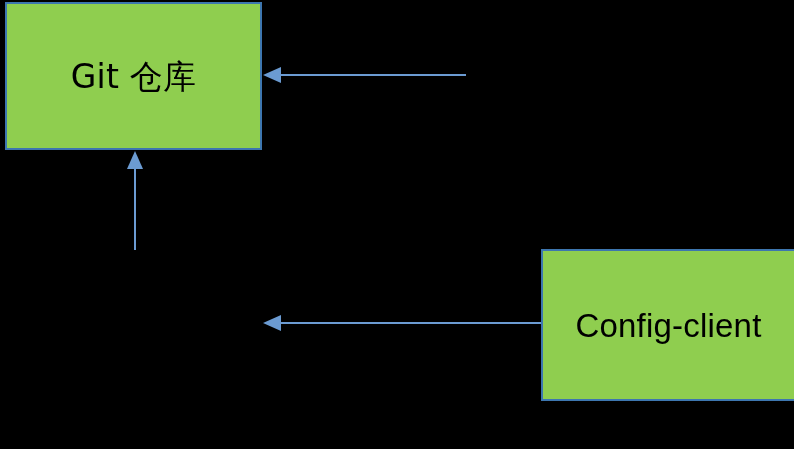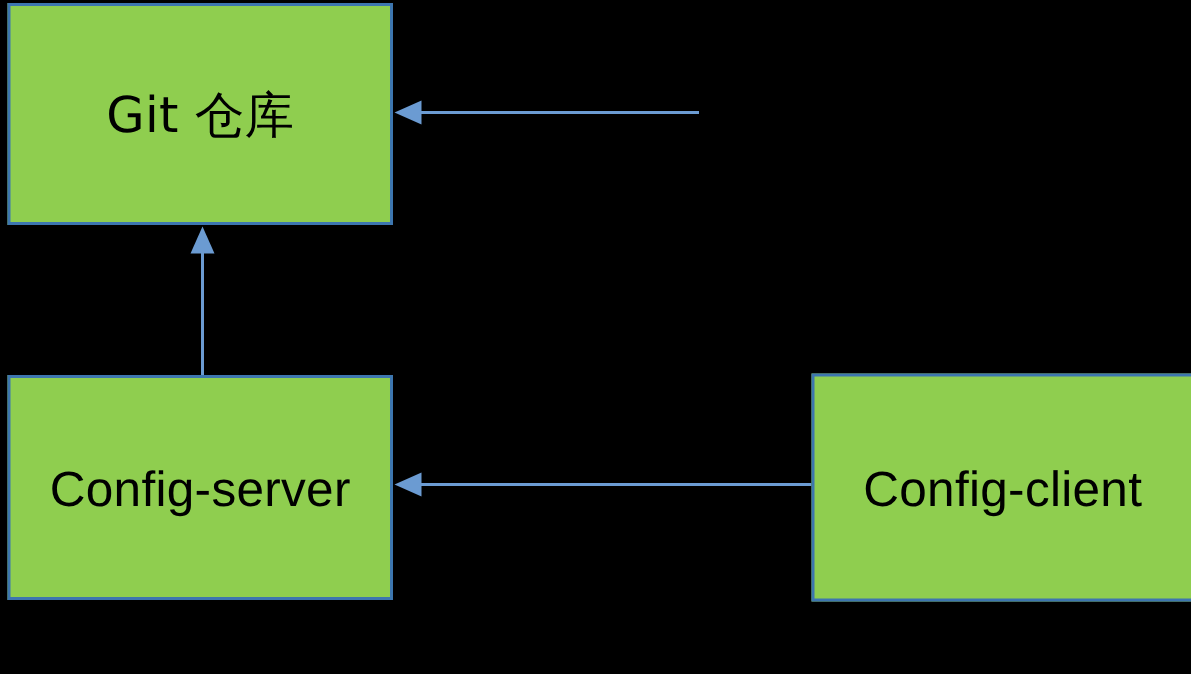--- a/index.html
+++ b/index.html
@@ -89,21 +89,18 @@
     <g>
       <line class="edge-line" x1="541" y1="323" x2="279" y2="323"></line>
       <polygon class="edge-head" points="263,323 281,315 281,331"></polygon>
     </g>
   </svg>
 
   <div class="node" id="node-git">
     <span class="node-label cjk">Git 仓库</span>
   </div>
 
-  <div class="node" id="node-config-server">
-    <span class="node-label">Config-server</span>
-  </div>
 
   <div class="node" id="node-config-client">
     <span class="node-label">Config-client</span>
   </div>
 
 </div>
 
 </body></html>

